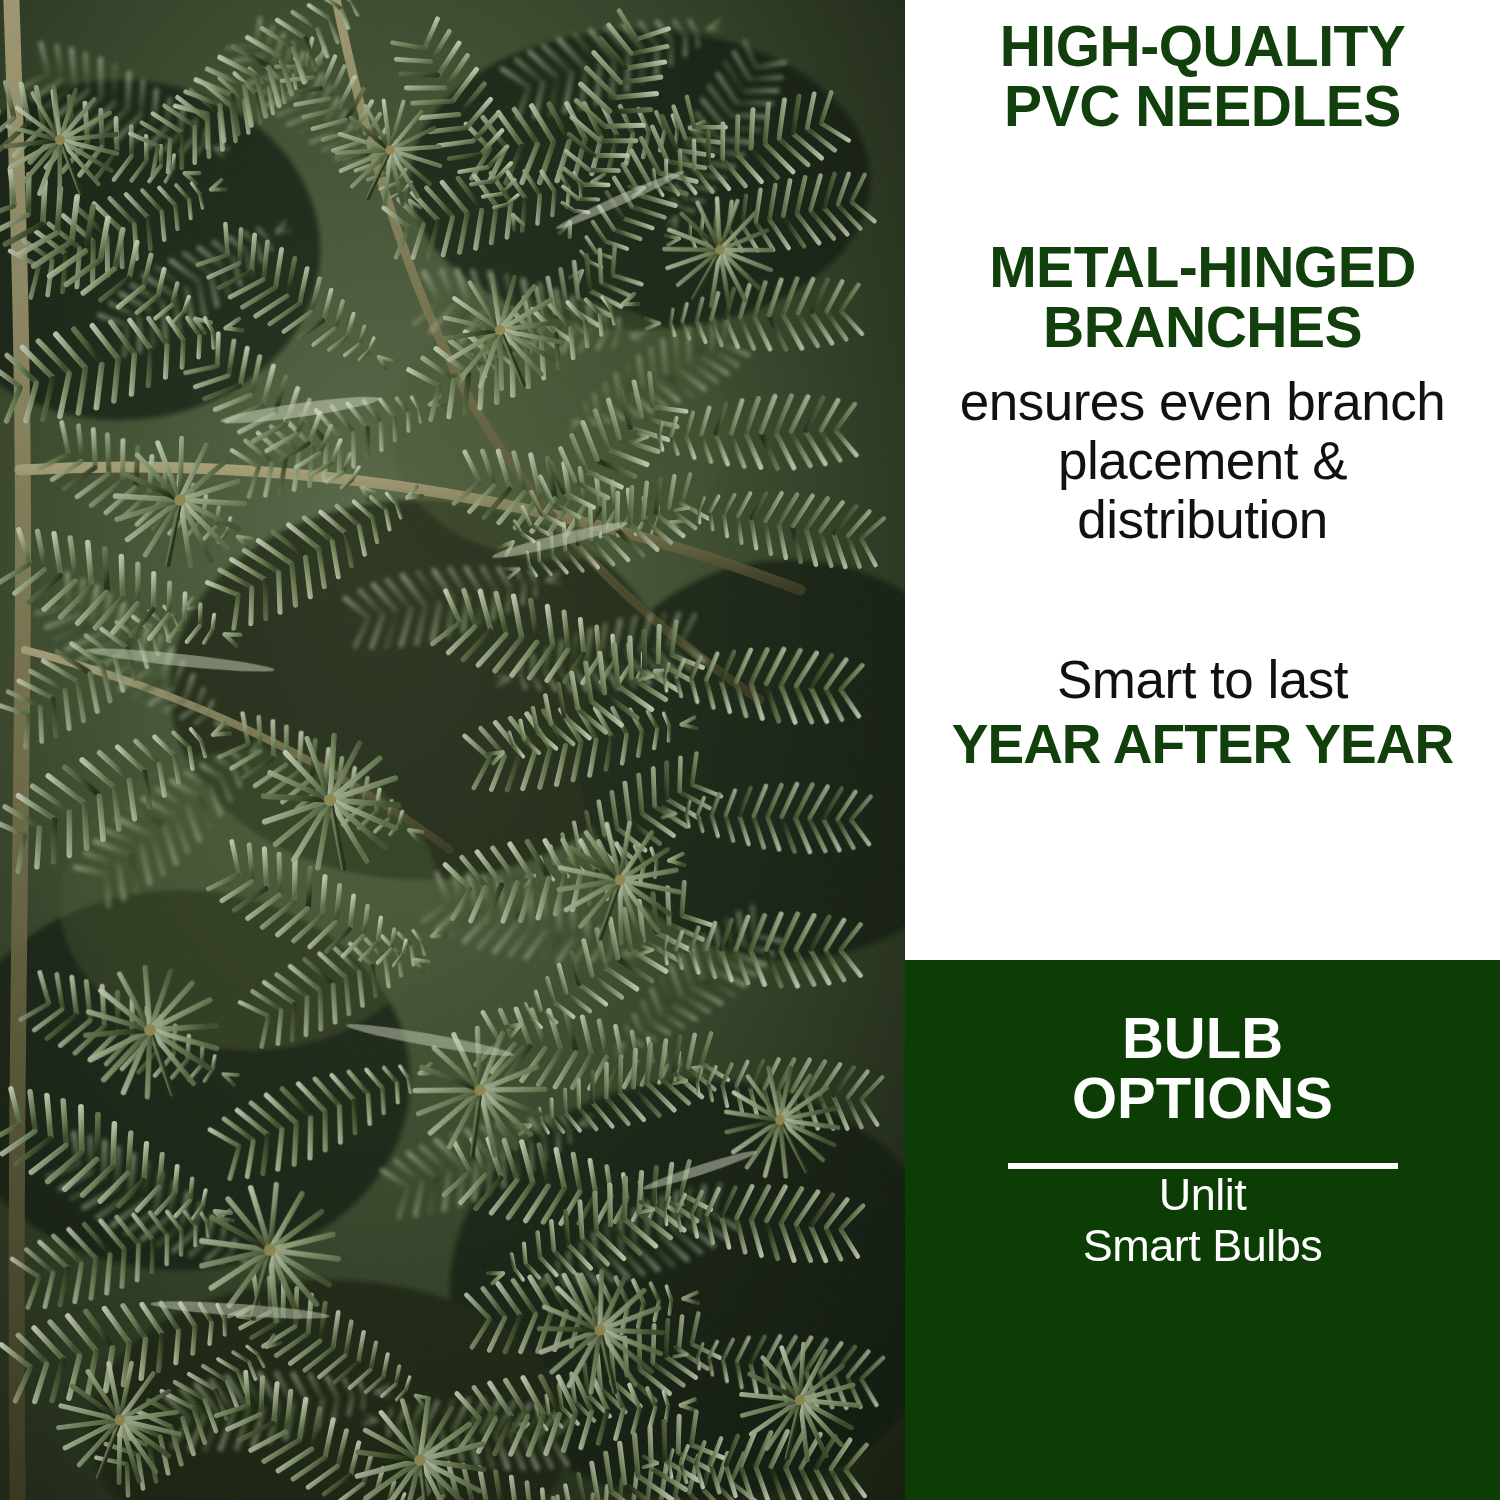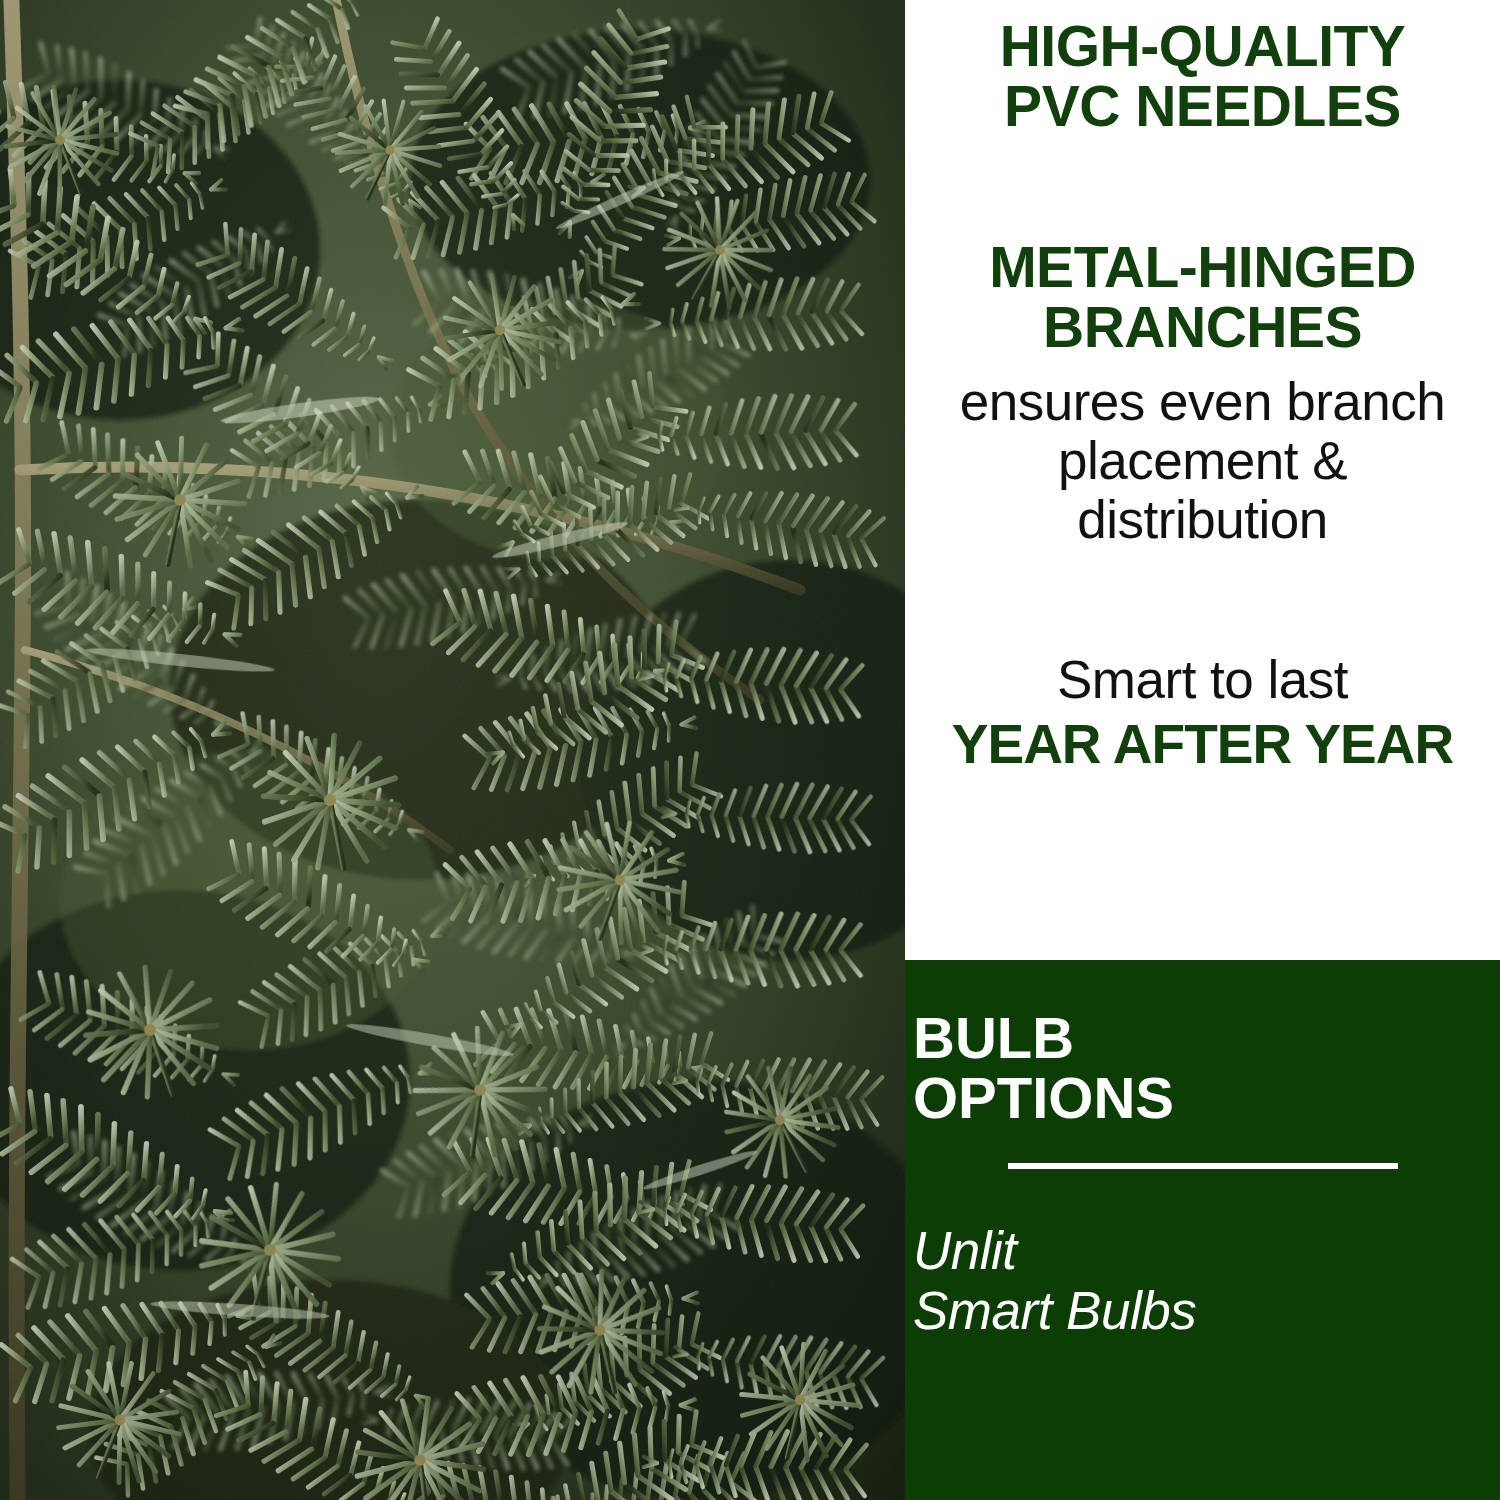--- a/index.html
+++ b/index.html
@@ -78,20 +78,21 @@
 
   .blk-3 { margin-top:100px; }
   .blk-3 .feature-title { font-size:55px; margin-top:6px; letter-spacing:-1px; }
 
   
   .bulb-panel {
     position:relative;
     flex:1 1 auto;
     background:#0c3d05;
     color:#ffffff;
+    text-align:center;
     padding:0 8px;
   }
 
   .bulb-title {
     margin-top:48px;
     font-size:58px;
     font-weight:bold;
     line-height:1.04;
     letter-spacing:0px;
     text-transform:uppercase;
@@ -100,28 +101,26 @@
   }
 
   .bulb-divider {
     width:390px;
     height:6px;
     background:#ffffff;
     margin:34px auto 0 auto;
   }
 
   .bulb-options {
-    margin-top:52px;
-    font-size:53px;
+    font-size:45px;
     font-weight:400;
     line-height:1.14;
     letter-spacing:-0.5px;
     white-space:pre-line;
     color:#ffffff;
-    font-style:italic;
   }
 </style>
 </head>
 <body>
 
 <div class="page">
 
   <div class="photo-pane">
     <svg class="photo-svg" viewBox="0 0 905 1500" preserveAspectRatio="xMidYMid slice">
       <defs>

